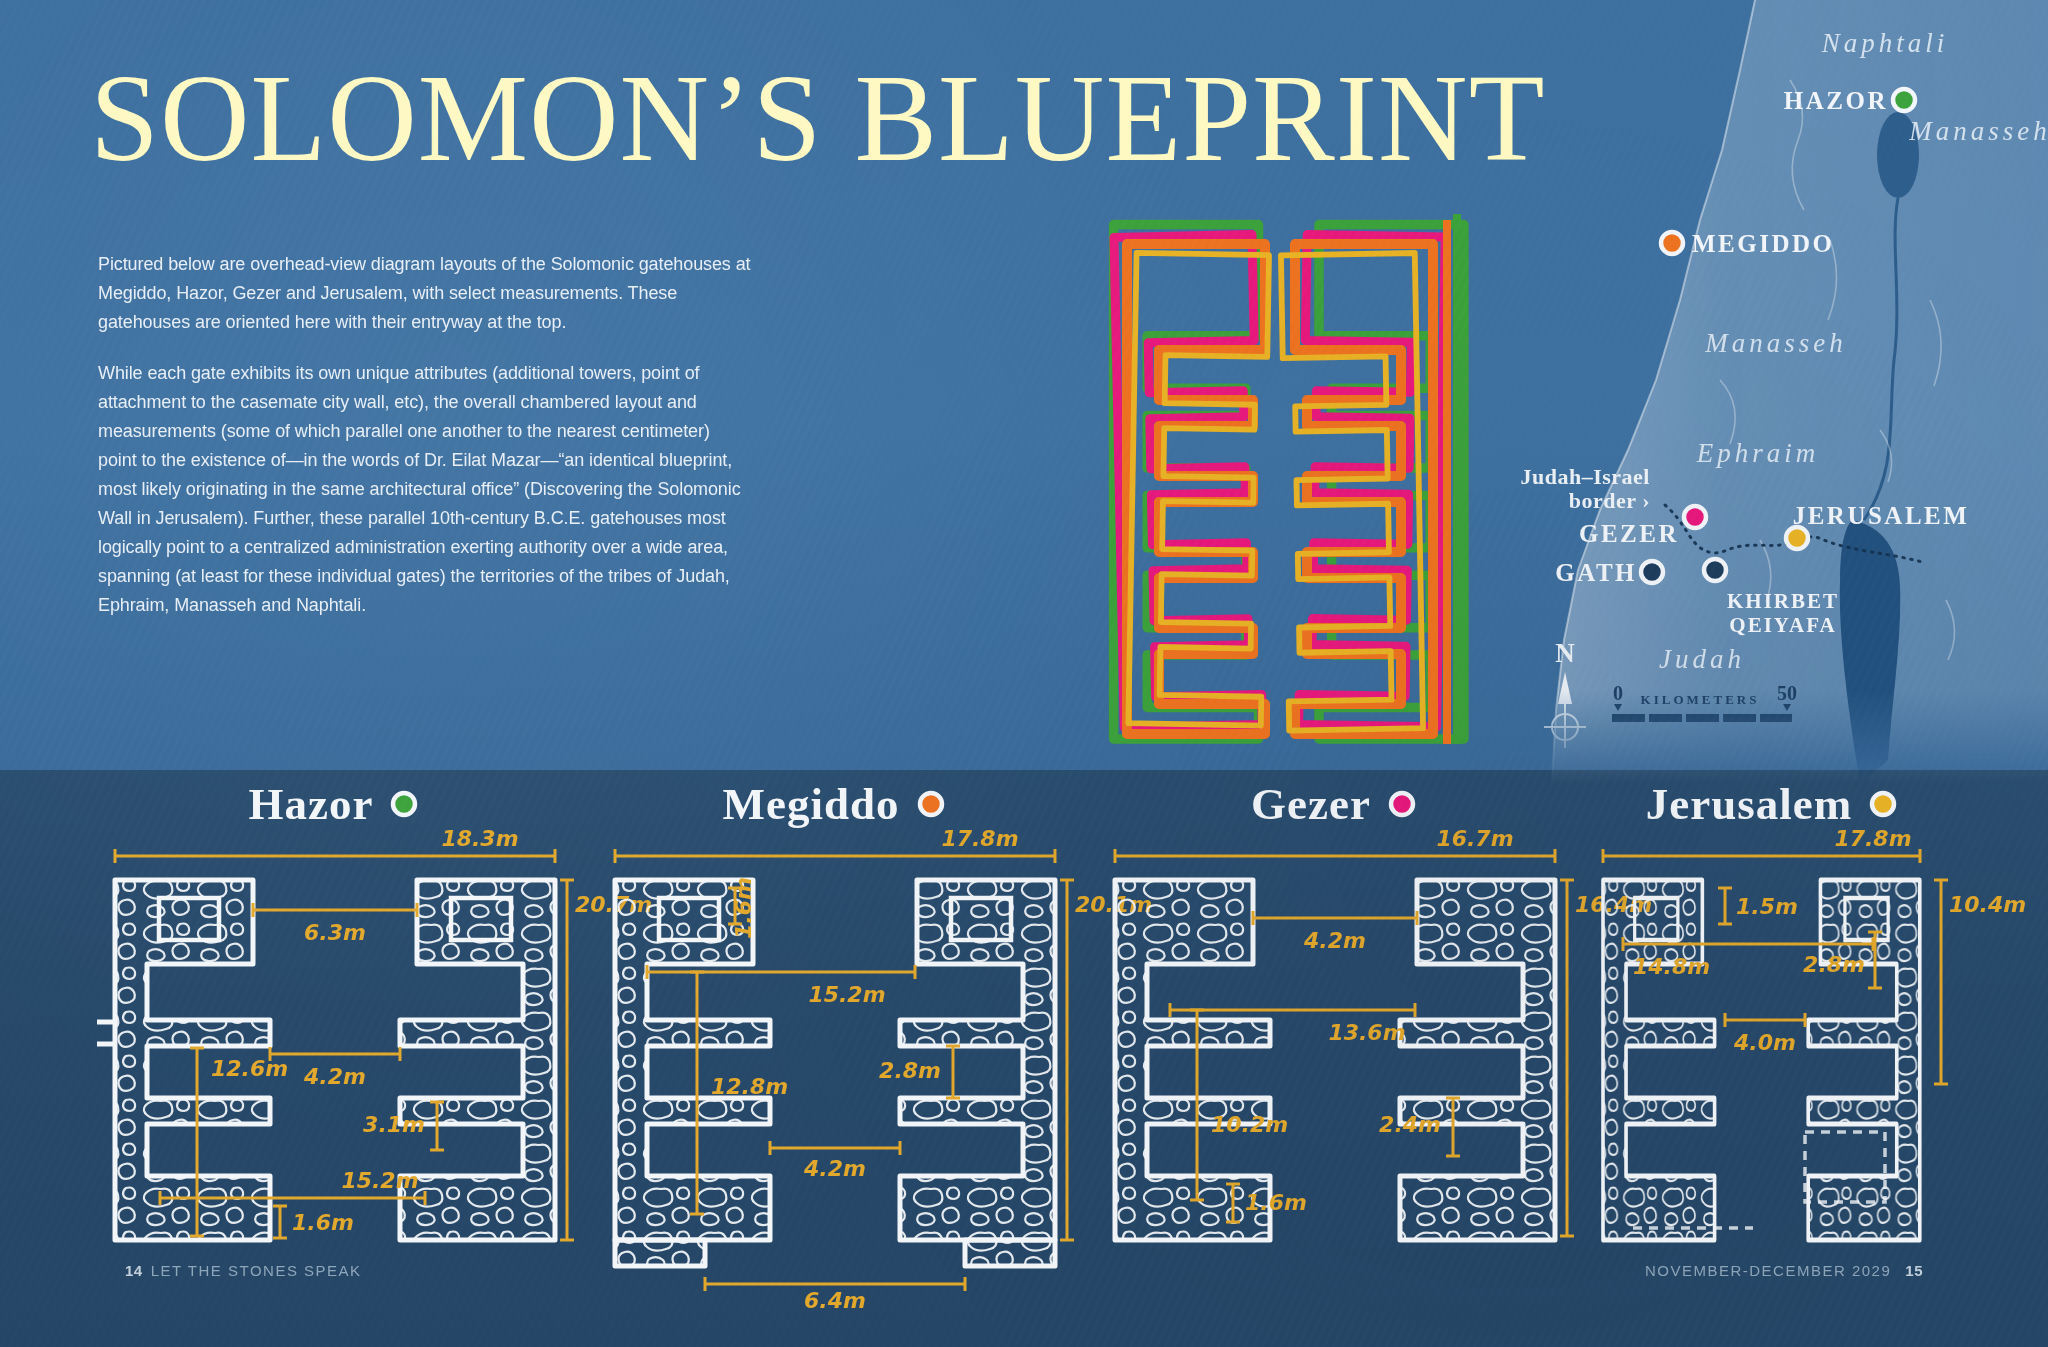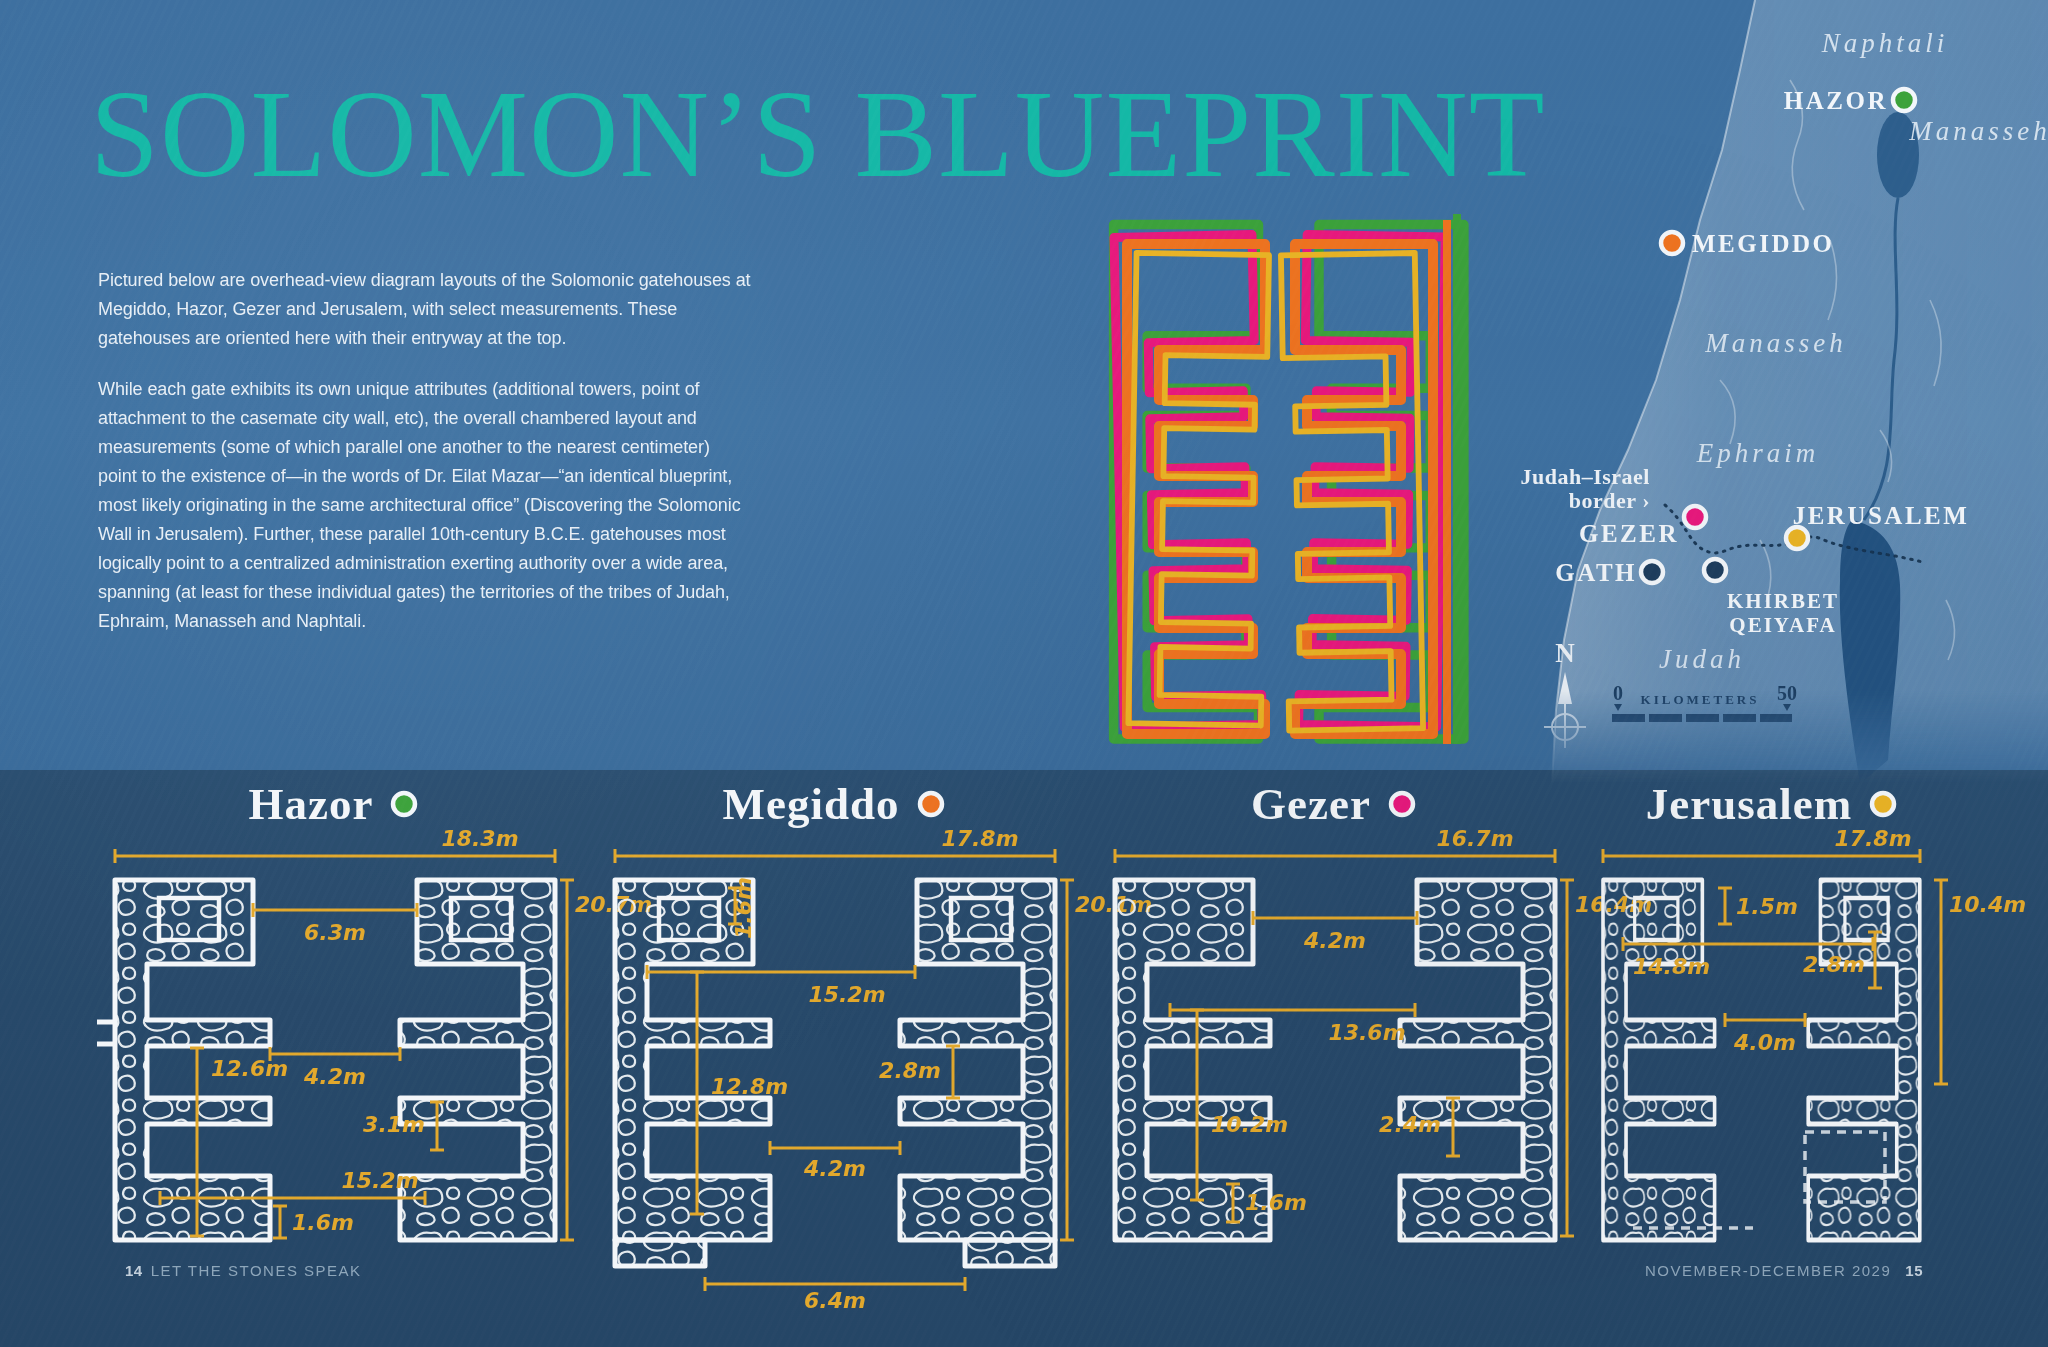--- a/index.html
+++ b/index.html
@@ -12,26 +12,26 @@
             background:linear-gradient(180deg,#3d6f9f 0%,#3f72a2 55%,#3a6b9a 100%);}
   .band-bottom{position:absolute;left:0;top:770px;width:2048px;height:577px;
             background:linear-gradient(180deg,#2a4e70 0%,#27496a 40%,#254666 100%);}
   .grain{position:absolute;inset:0;pointer-events:none;opacity:.6;
      background:
        radial-gradient(circle at 22% 28%,rgba(255,255,255,.05),transparent 42%),
        radial-gradient(circle at 74% 62%,rgba(0,0,20,.06),transparent 46%),
        repeating-linear-gradient(115deg,rgba(255,255,255,.016) 0 3px,transparent 3px 8px);}
 
   
-  .main-title{position:absolute;left:90px;top:70px;width:1600px;
+  .main-title{position:absolute;left:90px;top:54px;width:1600px;
       font-family:"Liberation Serif",serif;font-weight:400;font-size:124px;
-      line-height:1.05;letter-spacing:1px;color:#14b8a6;white-space:nowrap;}
+      line-height:1.05;letter-spacing:1px;color:#fef9c3;white-space:nowrap;}
   .article{position:absolute;left:98px;top:250px;width:655px;color:#e7eef5;
       font-size:18px;line-height:29px;letter-spacing:-.1px;}
-  .article p{margin:16px 0 22px 0;}
+  .article p{margin:0 0 22px 0;}
 
   
   .footer{position:absolute;top:1262px;font-size:15px;letter-spacing:1.5px;color:#8ea6ba;}
   .footer b{color:#c3d0dc;font-weight:bold;letter-spacing:.5px;margin:0 8px 6px 0;}
   .footer.right{right:125px;}
   .footer.left{left:125px;}
   .footer.right b{margin:12px 0 0 14px;}
 
   
   .map-wrap{position:absolute;left:1460px;top:0;width:588px;height:784px;

